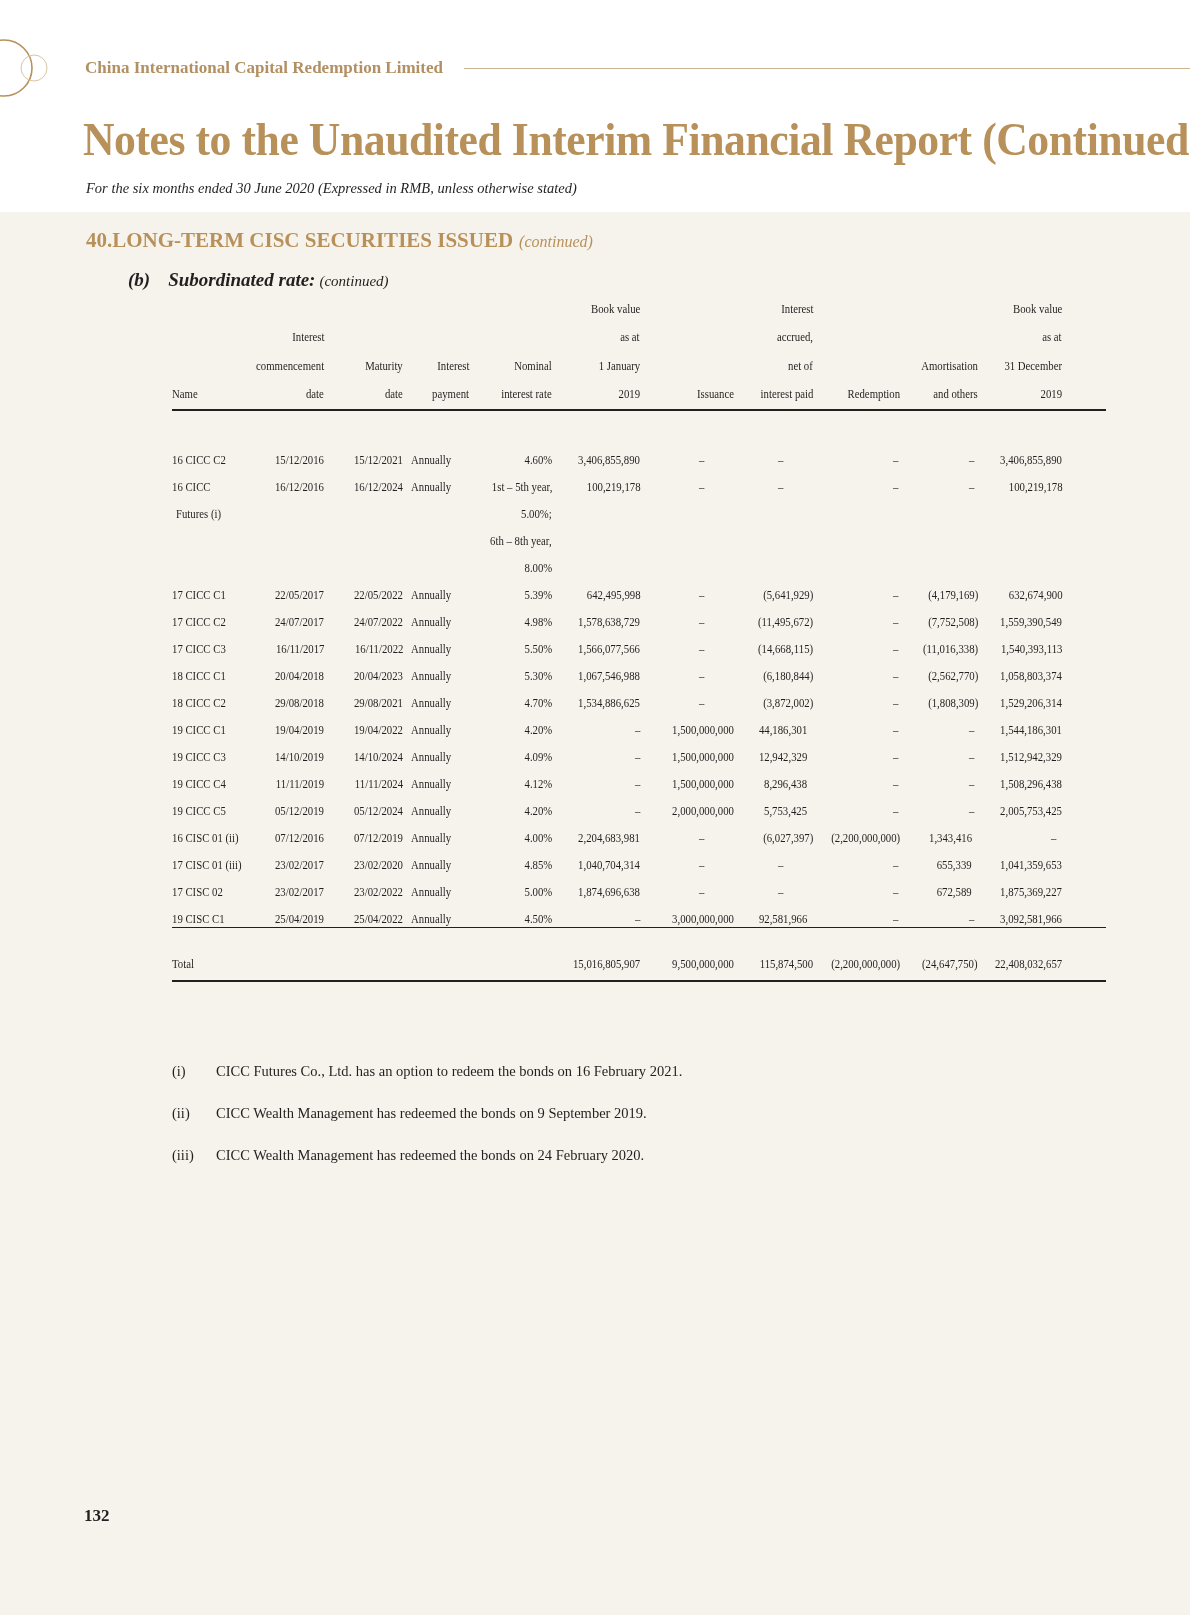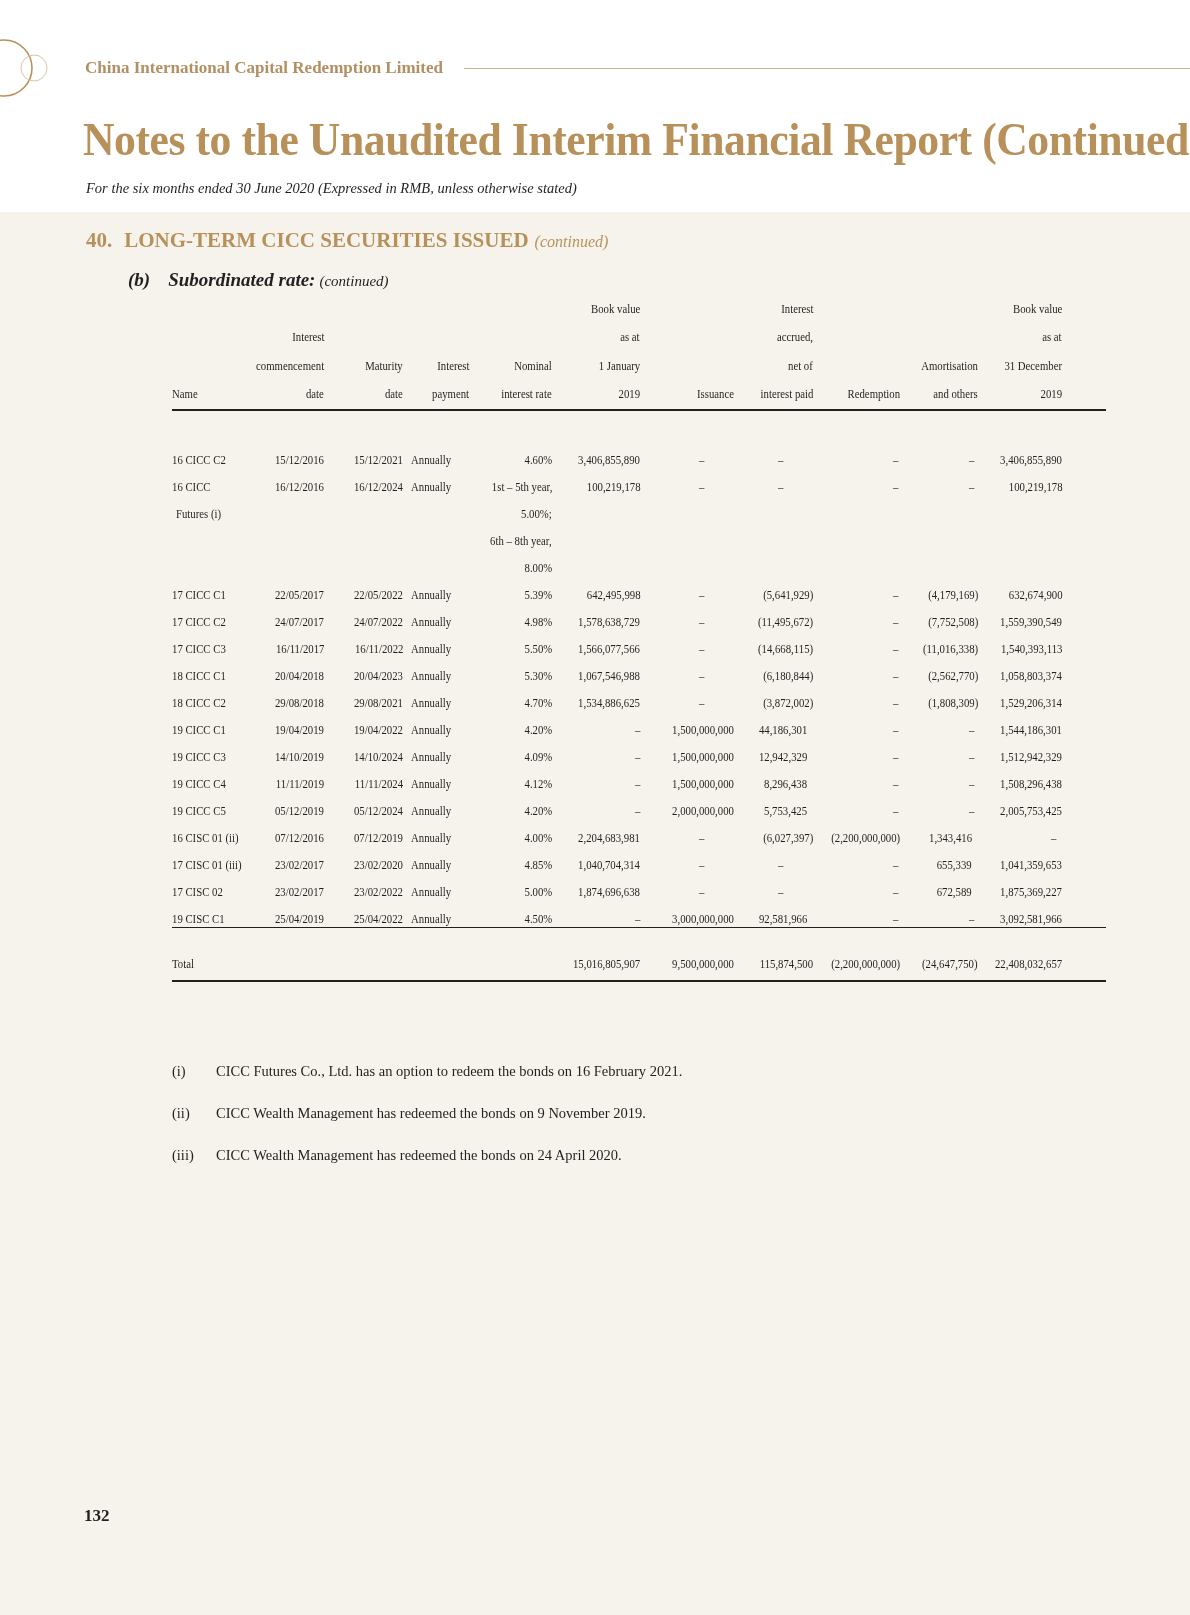--- a/index.html
+++ b/index.html
@@ -19,21 +19,21 @@
   .page-title {
     position: absolute; left: 83px; top: 112px; font-size: 47px; font-weight: bold;
     color: #b8915a; white-space: nowrap; letter-spacing: -0.5px;
     transform: scaleX(0.93); transform-origin: left top;
   }
   .subtitle { position: absolute; left: 86px; top: 180px; font-size: 14.5px; font-style: italic; color: #231f20; }
   .section-title {
     position: absolute; left: 86px; top: 228px; font-size: 21px; font-weight: bold; color: #b8915a;
     white-space: nowrap;
   }
-  .section-title .num { margin-right: 12px; }
+  .section-title .num { }
   .section-title .cont { font-style: italic; font-weight: normal; font-size: 16px; margin-left: 6px; }
   .sub-title { position: absolute; left: 128px; top: 269px; font-size: 19px; font-weight: bold; font-style: italic; white-space: nowrap; }
   .sub-title .letter { margin-right: 18px; }
   .sub-title .cont { font-weight: normal; font-size: 15px; margin-left: 4px; }
 
   .tbl { position: absolute; left: 172px; top: 300px; width: 934px; }
   .cell {
     position: absolute; font-size: 12.5px; white-space: nowrap; line-height: 14px;
     transform: scaleX(0.86); 
   }
@@ -54,21 +54,21 @@
 <svg class="logo" viewBox="0 0 60 60">
   <circle cx="4" cy="30" r="28" fill="none" stroke="#b8915a" stroke-width="1.6"></circle>
   <circle cx="34" cy="30" r="13" fill="none" stroke="#d8c6a8" stroke-width="1"></circle>
 </svg>
 <div class="company">China International Capital Redemption Limited</div>
 <div class="company-rule"></div>
 <div class="page-title">Notes to the Unaudited Interim Financial Report (Continued)</div>
 <div class="subtitle">For the six months ended 30 June 2020 (Expressed in RMB, unless otherwise stated)</div>
 
 <div class="section-title">
-  <span class="num">40.</span><span>LONG-TERM CICC SECURITIES ISSUED</span><span class="cont">(continued)</span>
+  <span class="num">40.</span><span>LONG-TERM CISC SECURITIES ISSUED</span><span class="cont">(continued)</span>
 </div>
 <div class="sub-title">
   <span class="letter">(b)</span><span>Subordinated rate:</span><span class="cont">(continued)</span>
 </div>
 
 <div class="tbl" id="tbl">
     <div class="cell l" style="left: 0px; top: 87px;">Name</div>
     <div class="cell r" style="right: 782px; top: 30px;">Interest</div>
     <div class="cell r" style="right: 782px; top: 58.5px;">commencement</div>
     <div class="cell r" style="right: 782px; top: 87px;">date</div>
@@ -275,21 +275,21 @@
     <div class="hdr-line" style="top: 680px; height: 2px;"></div>
   </div>
 
 <div class="notes" id="notes">
     <div class="note" style="top: 0px;">
       <span class="mark">(i)</span>
       <span class="txt">CICC Futures Co., Ltd. has an option to redeem the bonds on 16 February 2021.</span>
     </div>
     <div class="note" style="top: 42px;">
       <span class="mark">(ii)</span>
-      <span class="txt">CICC Wealth Management has redeemed the bonds on 9 November 2019.</span>
+      <span class="txt">CICC Wealth Management has redeemed the bonds on 9 September 2019.</span>
     </div>
     <div class="note" style="top: 84px;">
       <span class="mark">(iii)</span>
-      <span class="txt">CICC Wealth Management has redeemed the bonds on 24 April 2020.</span>
+      <span class="txt">CICC Wealth Management has redeemed the bonds on 24 February 2020.</span>
     </div>
   </div>
 
 <div class="page-num">132</div>
 
 </body></html>

